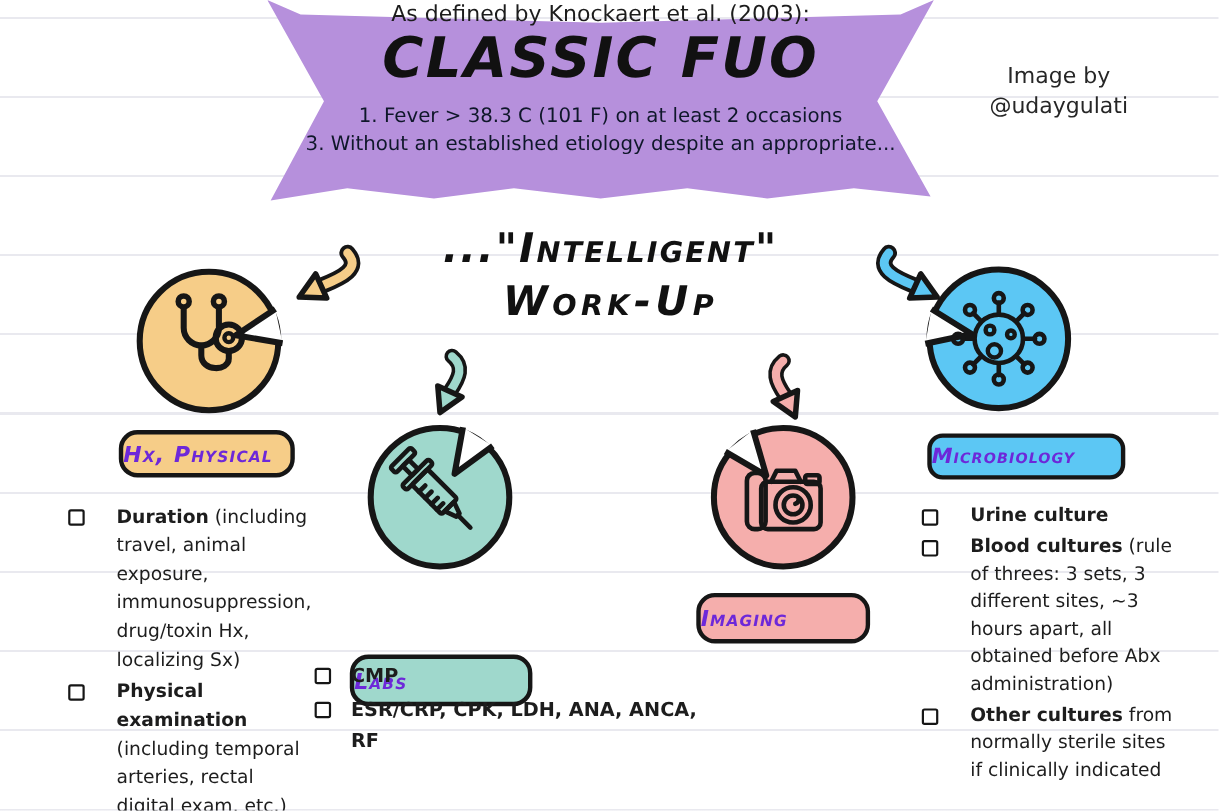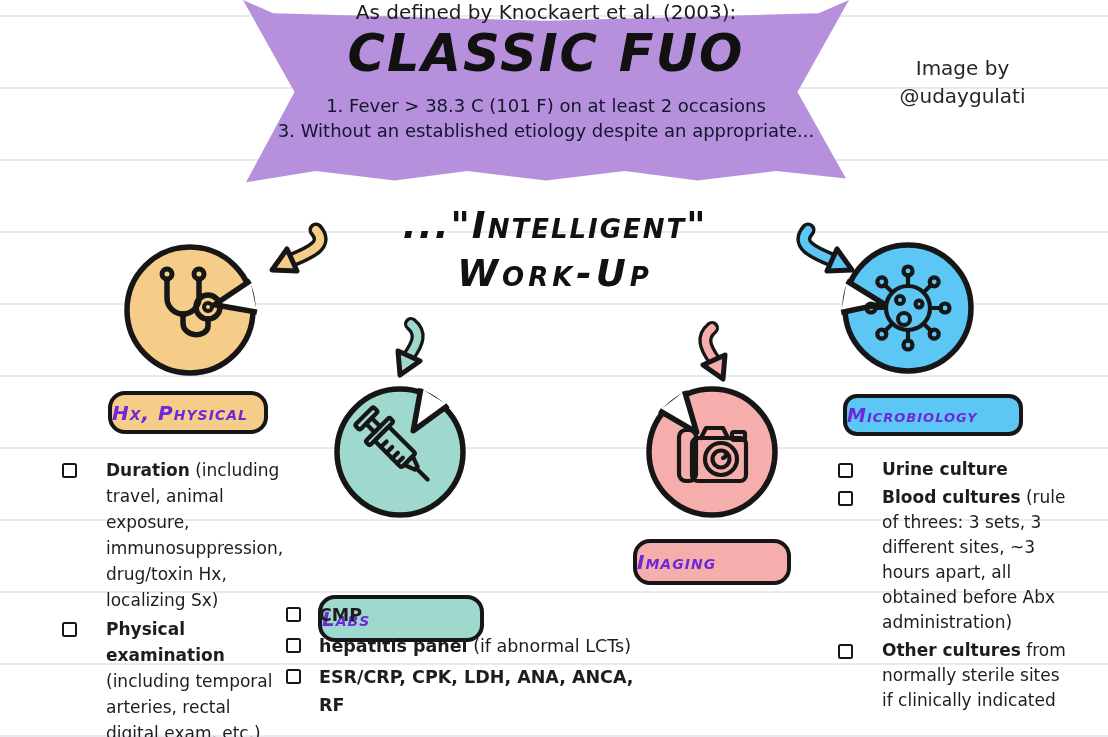--- a/index.html
+++ b/index.html
@@ -129,24 +129,20 @@
   <div class="pill" style="left: 318px; top: 555px; width: 158px; height: 39px; background: rgb(159, 216, 204); margin-top: 40px;">
     <span>Labs</span>
   </div>
   <ul class="list list-labs" style="left:286px;top:601px;width:360px">
     <li class="li">
       <span class="cb"></span>
       <div class="txt"><b>CMP</b><span></span></div>
     </li>
     <li class="li">
       <span class="cb"></span>
-      <div class="txt"><b>hepatitis panel</b><span> (if abnormal LCTs)</span></div>
-    </li>
-    <li class="li">
-      <span class="cb"></span>
       <div class="txt"><b>ESR/CRP, CPK, LDH, ANA, ANCA, RF</b><span></span></div>
     </li>
 
   </ul>
 
   <svg class="blob" style="left:637px;top:377px;width:150px;height:150px" viewBox="0 0 150 150">
     <circle cx="75" cy="75" r="63" fill="#f5aeac" stroke="#161616" stroke-width="5.5"></circle>
     <path d="M140,59 L100,75 L140,91" fill="#ffffff" stroke="#161616" stroke-width="5.5" stroke-linejoin="round" transform="rotate(-128 75 75)"></path>
     <g stroke="#161616" fill="none" stroke-width="4.2" stroke-linejoin="round" stroke-linecap="round">
       <rect x="42" y="53" width="17" height="51" rx="7"></rect>

